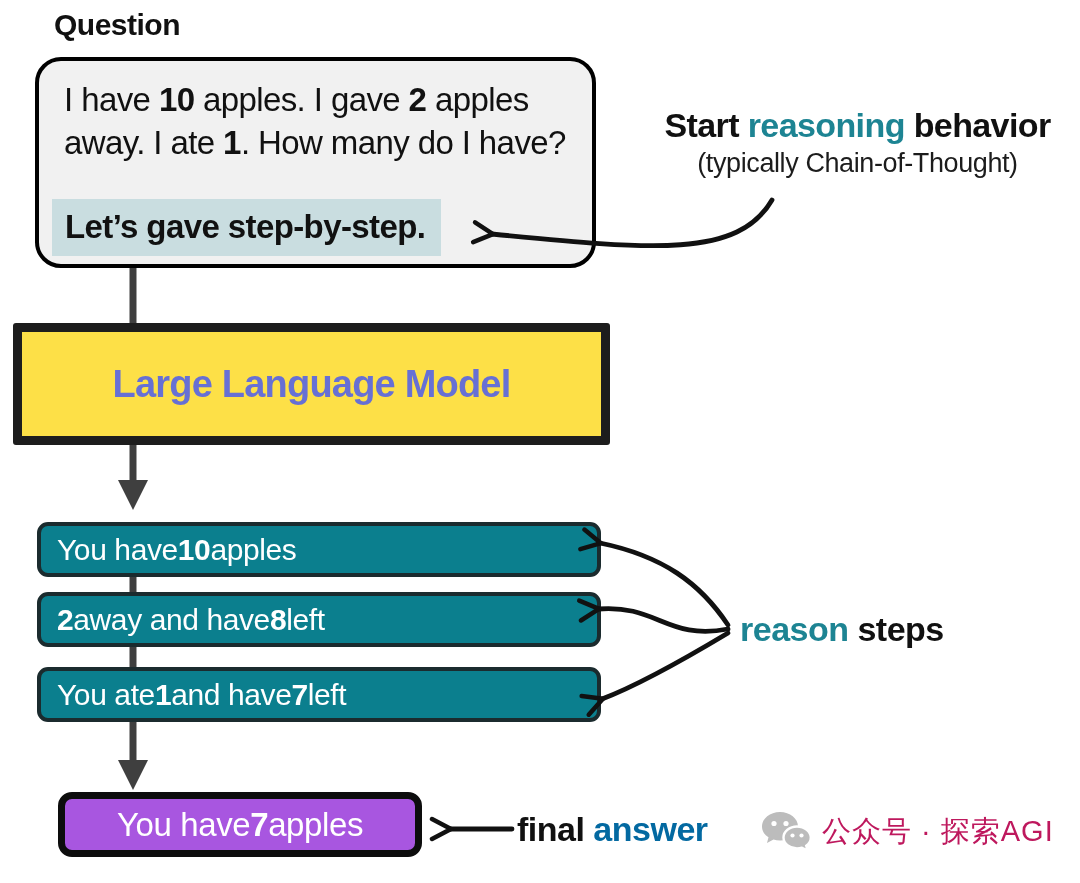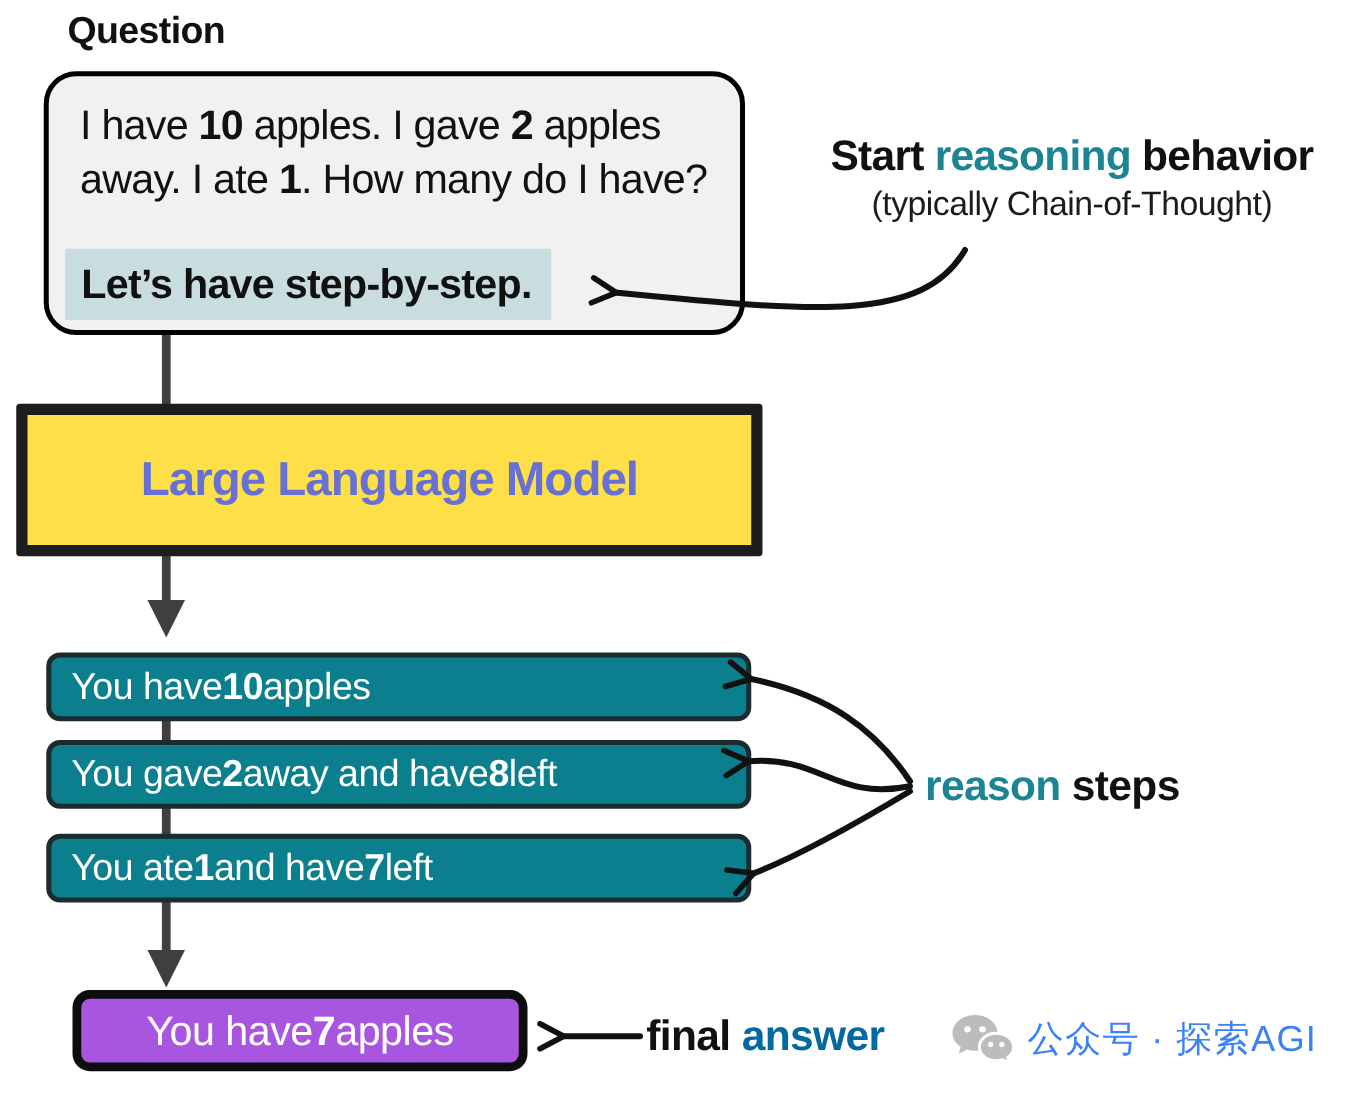--- a/index.html
+++ b/index.html
@@ -49,21 +49,21 @@
   .steps-note{left:740px;top:610px;font-size:34px;font-weight:700;letter-spacing:-0.5px;white-space:nowrap;}
 
   .final-box{
     left:58px;top:792px;width:350px;height:51px;
     background:#a856e0;border:7px solid #0d0d0d;border-radius:14px;
     display:flex;align-items:center;justify-content:center;
     color:#ffffff;font-size:33px;letter-spacing:-0.4px;white-space:nowrap;
   }
   .final-note{left:517px;top:810px;font-size:34px;font-weight:700;letter-spacing:-0.5px;white-space:nowrap;}
 
-  .watermark{left:760px;top:810px;display:flex;align-items:center;gap:10px;color:#3b82f6;}
+  .watermark{left:760px;top:810px;display:flex;align-items:center;gap:10px;color:#be185d;}
   .watermark .wm-text{font-size:29px;letter-spacing:1px;white-space:nowrap;}
 </style>
 </head>
 <body>
 
 <div class="canvas">
 
   <svg id="svg-under" class="layer" width="1080" height="883" viewBox="0 0 1080 883">
     <g stroke="#3f3f3f" stroke-width="7" fill="none">
       <line x1="133" y1="266" x2="133" y2="330"></line>
@@ -76,39 +76,38 @@
       <polygon points="118,480 148,480 133,510"></polygon>
       <polygon points="118,760 148,760 133,790"></polygon>
     </g>
   </svg>
 
   <div class="abs node q-title">Question</div>
 
   <div class="abs node q-box">
     <div class="q-line q-line1"><span>I have </span><span style="font-weight: 700;">10</span><span> apples. I gave </span><span style="font-weight: 700;">2</span><span> apples</span></div>
     <div class="q-line q-line2"><span>away. I ate </span><span style="font-weight: 700;">1</span><span>. How many do I have?</span></div>
-    <div class="q-highlight"><span style="font-weight: 700;">Let’s have step-by-step.</span></div>
+    <div class="q-highlight"><span style="font-weight: 700;">Let’s gave step-by-step.</span></div>
   </div>
 
   <div class="abs node reasoning-note">
     <div class="l1"><span>Start </span><span style="color: rgb(29, 132, 147);">reasoning</span><span> behavior</span></div>
     <div class="l2">(typically Chain-of-Thought)</div>
   </div>
 
   <div class="abs node llm-box">
     <span class="label">Large Language Model</span>
   </div>
 
   <div class="abs node step-box step-1">
       <span>You have </span>
       <span style="font-weight: 700;">10</span>
       <span> apples</span>
     </div>
   <div class="abs node step-box step-2">
-      <span>You gave </span>
       <span style="font-weight: 700;">2</span>
       <span> away and have </span>
       <span style="font-weight: 700;">8</span>
       <span> left</span>
     </div>
   <div class="abs node step-box step-3">
       <span>You ate </span>
       <span style="font-weight: 700;">1</span>
       <span> and have </span>
       <span style="font-weight: 700;">7</span>

